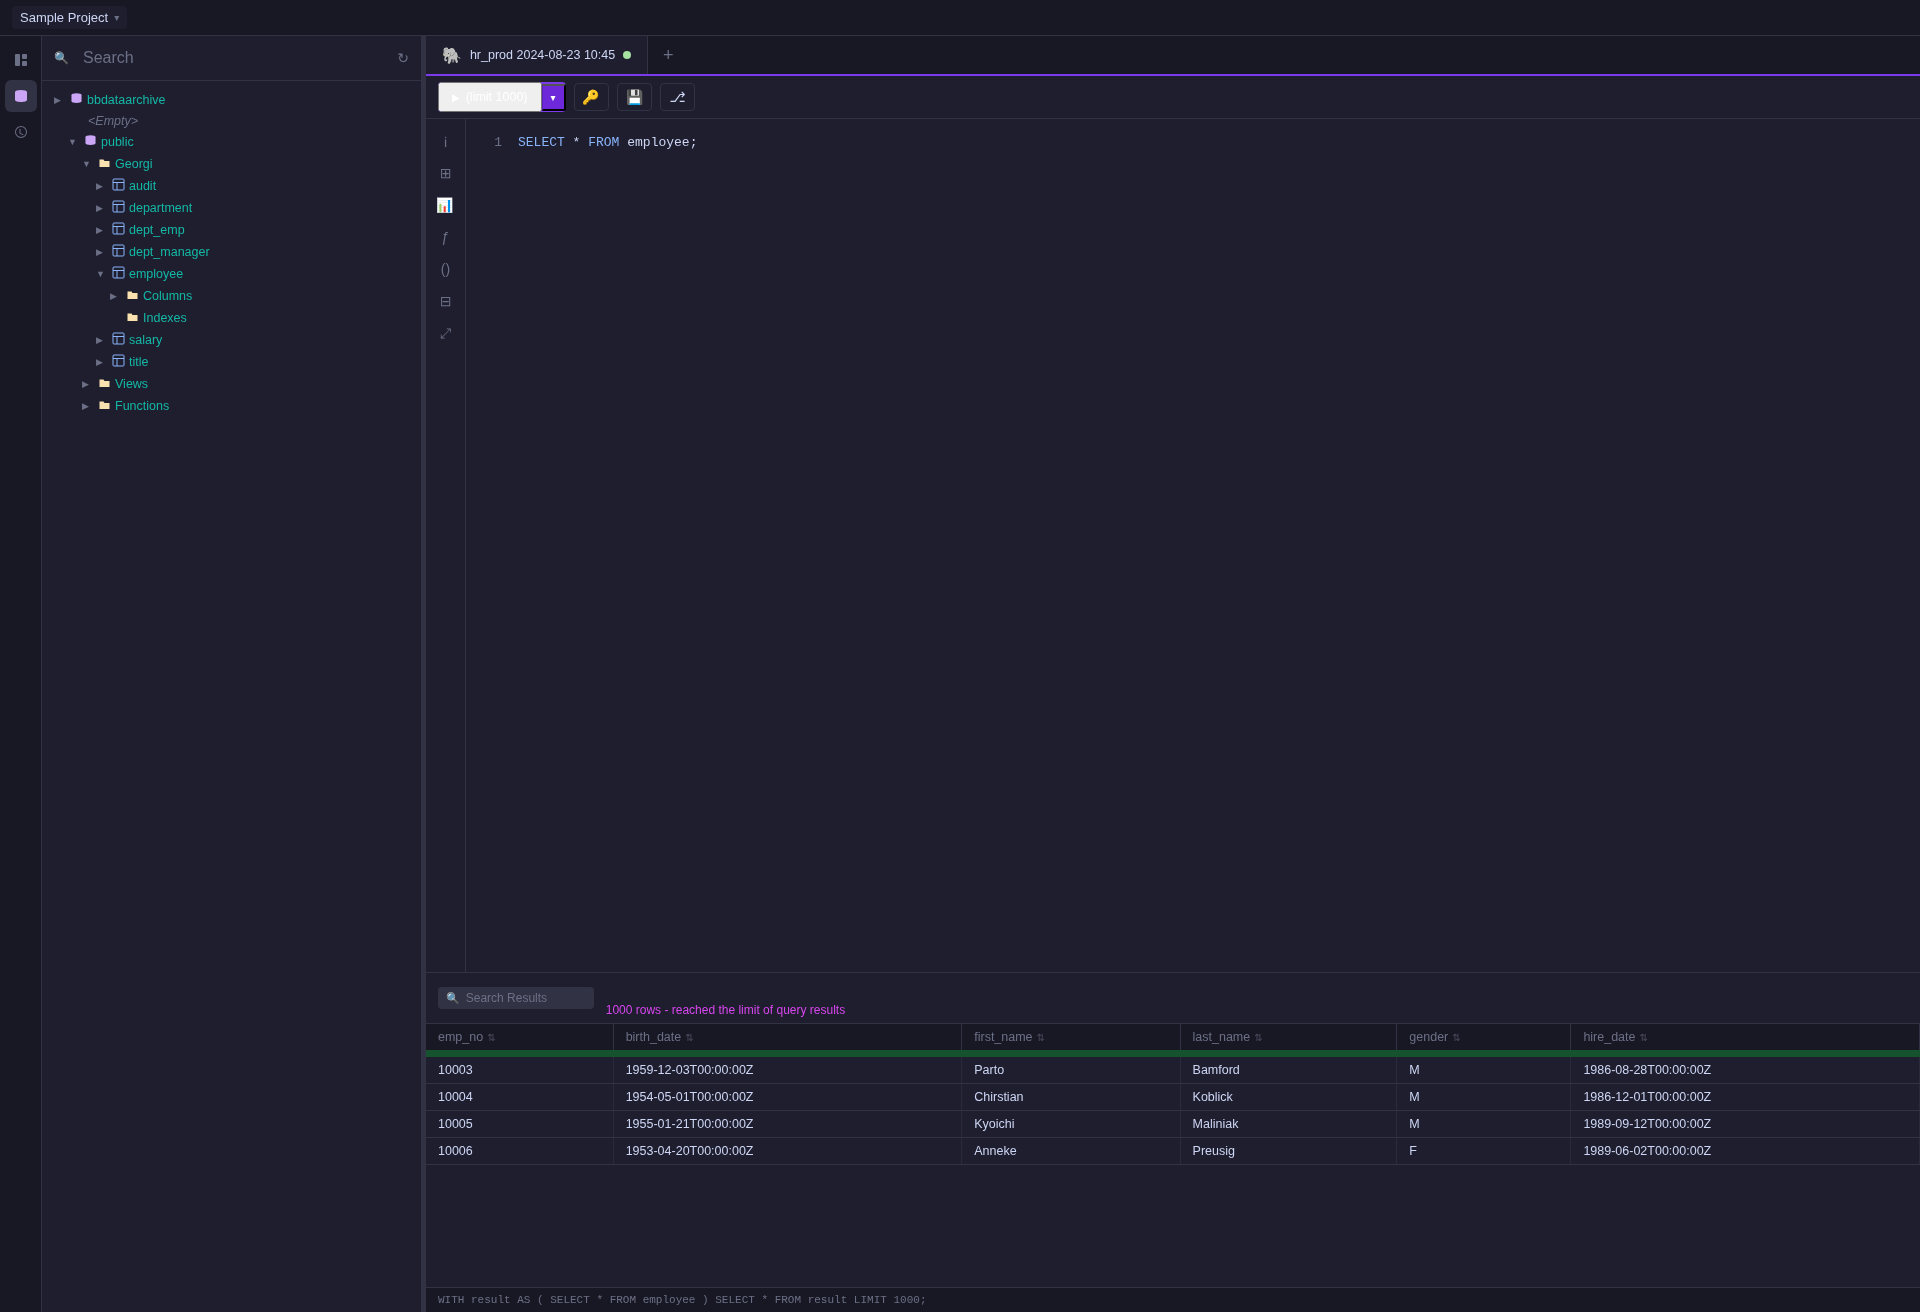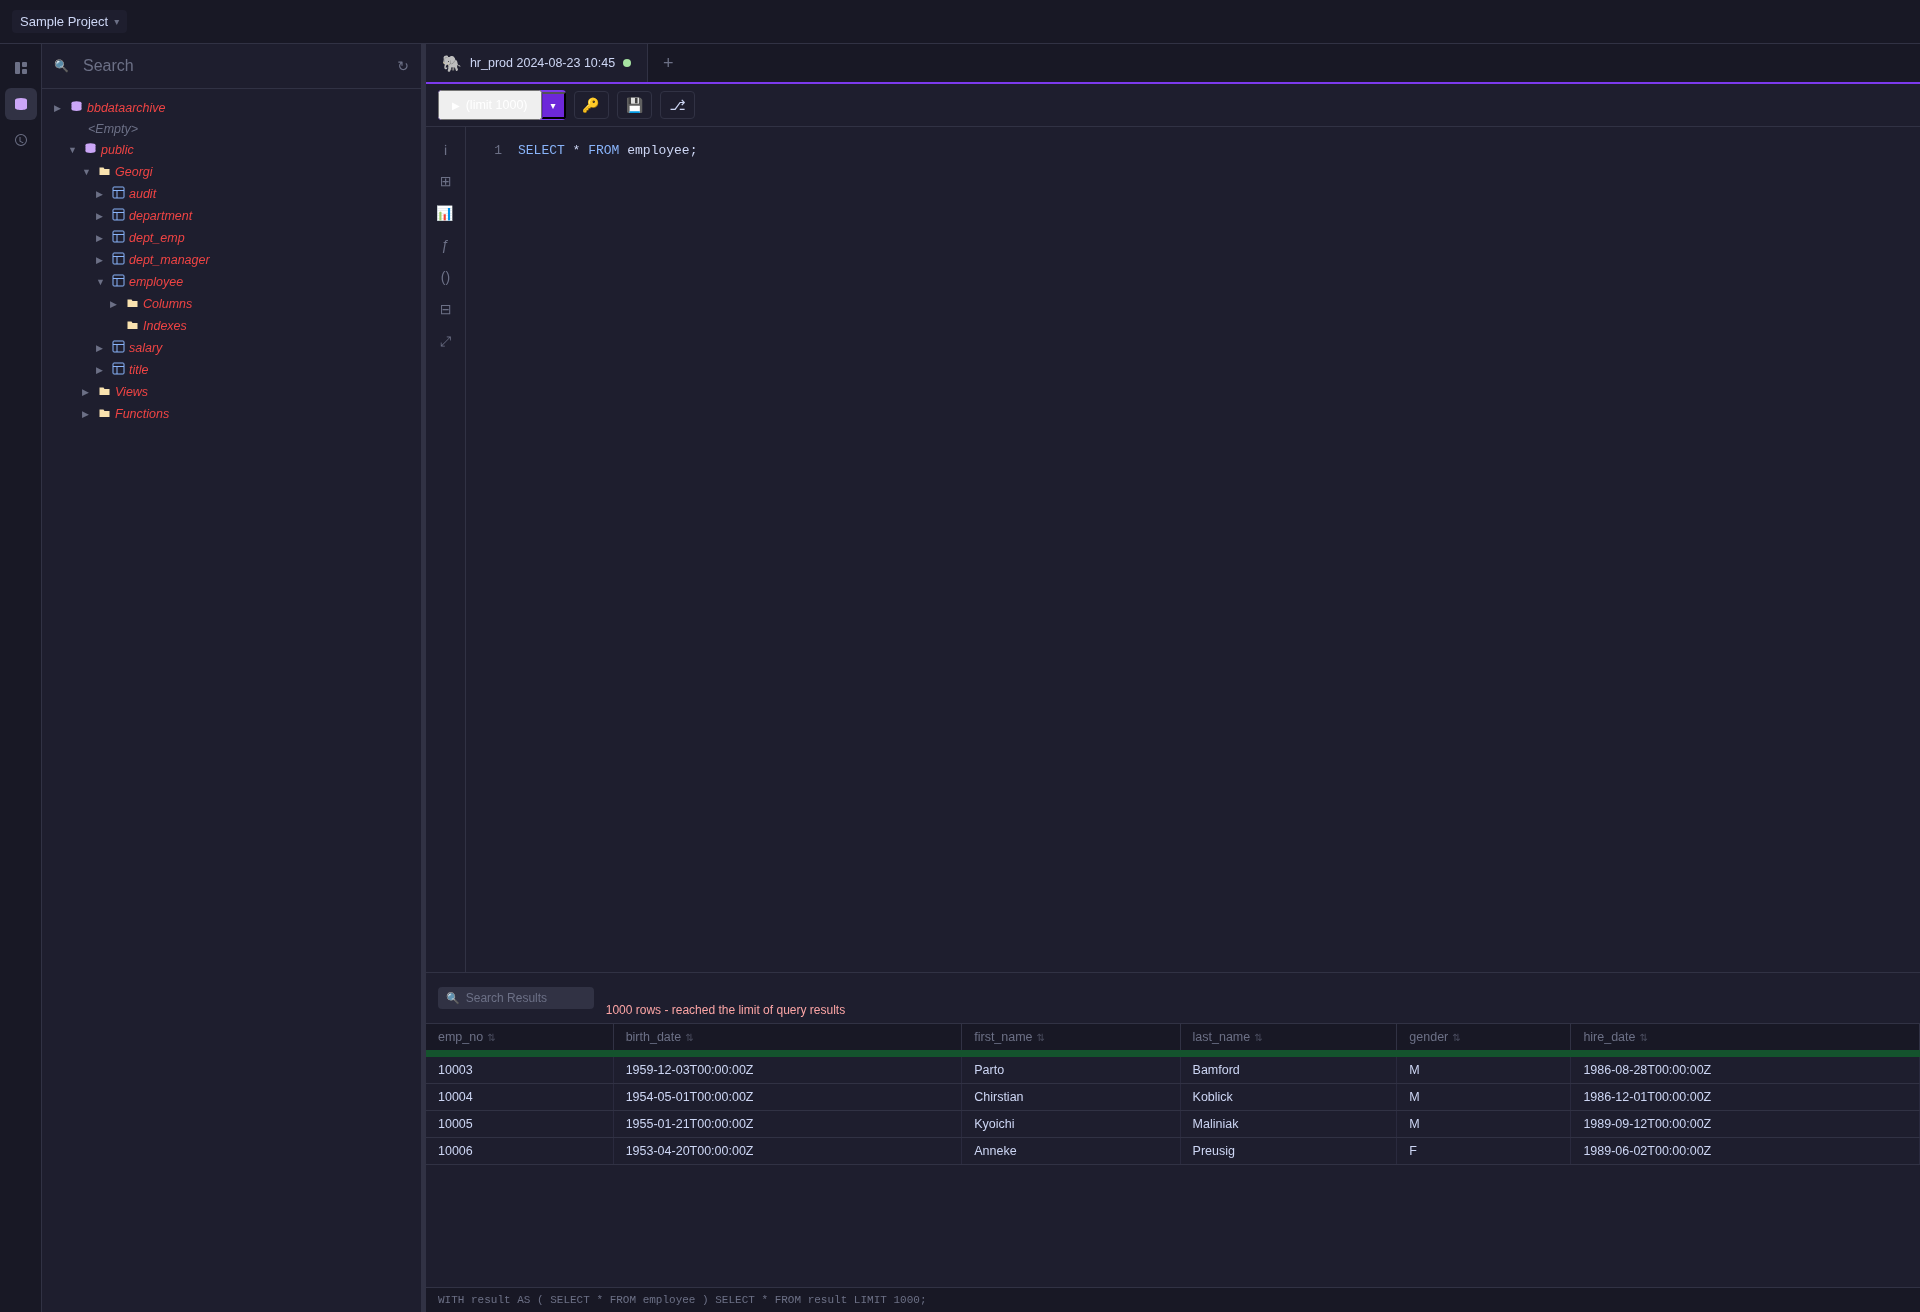--- a/index.html
+++ b/index.html
@@ -18,21 +18,21 @@
     
     .sidebar { width: 380px; background: #1e1e2e; border-right: 1px solid #313244; display: flex; flex-direction: column; overflow: hidden; }
     .sidebar-search { display: flex; align-items: center; gap: 6px; padding: 8px 12px; border-bottom: 1px solid #313244; }
     .sidebar-search input { flex: 1; background: #313244; border: none; border-radius: 4px; padding: 5px 8px; color: #cdd6f4; font-size: 12px; outline: none; }
     .sidebar-search input::placeholder { color: #6c7086; }
     .sidebar-refresh { background: none; border: none; color: #6c7086; cursor: pointer; font-size: 14px; }
     .tree { flex: 1; overflow-y: auto; padding: 8px 0; }
     .tree-item { display: flex; align-items: center; gap: 4px; padding: 3px 12px; cursor: pointer; white-space: nowrap; font-size: 12.5px; }
     .tree-item .arrow { width: 12px; font-size: 10px; color: #6c7086; display: inline-block; }
     .tree-item .icon { font-size: 13px; }
-    .tree-item .label { color: #ef4444; font-style: italic; }
+    .tree-item .label { color: #14b8a6; }
     .tree-item .label.muted { color: #6c7086; font-style: italic; }
 
     
     .resizer { width: 4px; background: #313244; cursor: col-resize; }
 
     
     .content { flex: 1; display: flex; flex-direction: column; overflow: hidden; background: #1e1e2e; }
 
     
     .tab-bar { display: flex; align-items: center; background: #181825; border-bottom: 2px solid #7c3aed; height: 40px; }
@@ -61,37 +61,37 @@
     .sql-kw { color: #89b4fa; }
     .sql-sym { color: #cdd6f4; }
     .sql-id { color: #cdd6f4; }
 
     
     .results-pane { border-top: 1px solid #313244; background: #1e1e2e; display: flex; flex-direction: column; height: 340px; }
     .results-header { display: flex; align-items: center; gap: 12px; padding: 6px 12px; border-bottom: 1px solid #313244; }
     .results-search { display: flex; align-items: center; gap: 6px; background: #313244; border-radius: 4px; padding: 4px 8px; }
     .results-search input { background: none; border: none; color: #cdd6f4; font-size: 12px; outline: none; width: 120px; }
     .results-search input::placeholder { color: #6c7086; }
-    .results-info { color: #fca5a5; font-size: 12px; margin-top: 24px; }
+    .results-info { color: #d946ef; font-size: 12px; margin-top: 24px; }
     .results-table-wrap { flex: 1; overflow: auto; }
     .results-table { width: 100%; border-collapse: collapse; font-size: 12.5px; }
     .results-table th { background: #181825; color: #6c7086; font-weight: 500; padding: 6px 12px; text-align: left; border-bottom: 7px solid #14532d; border-right: 1px solid #313244; white-space: nowrap; position: sticky; top: 0; }
     .results-table th .sort-icon { margin-left: 4px; font-size: 10px; opacity: 0.6; }
     .results-table td { padding: 6px 12px; border-bottom: 1px solid #313244; border-right: 1px solid #2a2a3e; color: #cdd6f4; white-space: nowrap; }
     .results-footer { padding: 6px 12px; font-size: 11px; color: #6c7086; border-top: 1px solid #313244; background: #181825; font-family: 'Courier New', monospace; }
 
     
     ::-webkit-scrollbar { width: 6px; height: 6px; }
     ::-webkit-scrollbar-track { background: #181825; }
     ::-webkit-scrollbar-thumb { background: #45475a; border-radius: 3px; }
   </style>
 </head>
 <body>
 
-<div style="display:flex; align-items:center; background:#181825; border-bottom:1px solid #313244; height:44px; padding:0 12px; gap:8px;">
+<div style="display:flex; align-items:center; background:#181825; border-bottom:1px solid #313244; height:36px; padding:0 12px; gap:8px;">
   <button class="project-selector">
     <span>Sample Project</span>
     <span class="chevron">▾</span>
   </button>
 </div>
 
 <div class="main-layout">
 
   <div class="icon-bar">
     <div class="icon-bar-item" title="Explorer">

